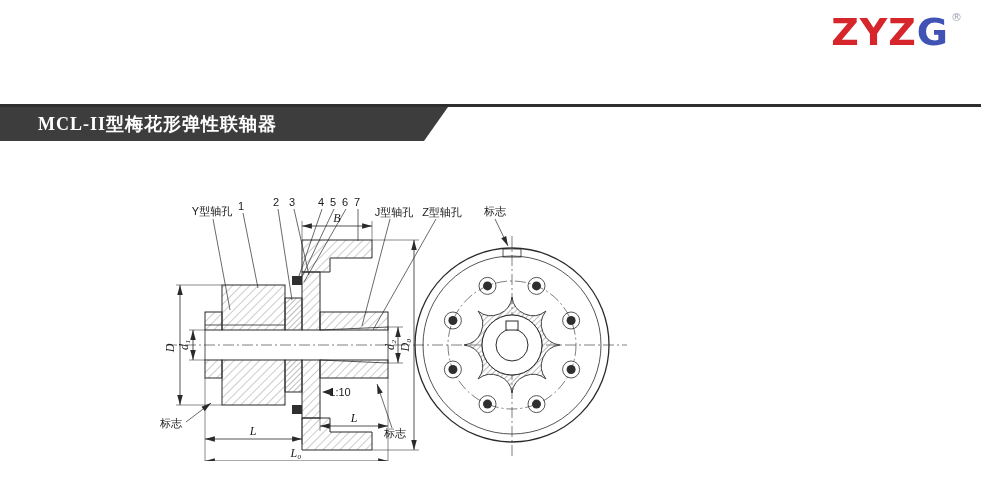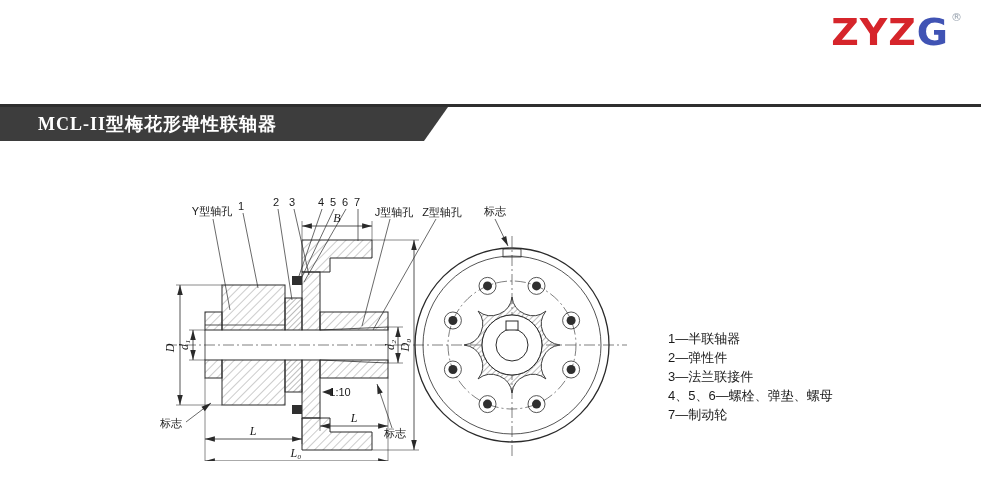--- a/index.html
+++ b/index.html
@@ -196,21 +196,14 @@
       <text x="188" y="345" text-anchor="middle" transform="rotate(-90 188 345)" class="dimtxt">d₁</text>
       <text x="394" y="345" text-anchor="middle" transform="rotate(-90 394 345)" class="dimtxt">d₂</text>
       <text x="409" y="345" text-anchor="middle" transform="rotate(-90 409 345)" class="dimtxt">D₀</text>
       <text x="337" y="222" text-anchor="middle" class="dimtxt">B</text>
       <text x="253" y="435" text-anchor="middle" class="dimtxt">L</text>
       <text x="354" y="422" text-anchor="middle" class="dimtxt">L</text>
       <text x="296" y="457" text-anchor="middle" class="dimtxt">L₀</text>
     </g>
   </svg>
 
-  <div class="legend">
-    <div>1—半联轴器</div>
-    <div>2—弹性件</div>
-    <div>3—法兰联接件</div>
-    <div>4、5、6—螺栓、弹垫、螺母</div>
-    <div>7—制动轮</div>
-  </div>
 
 </div>
 
 </body></html>

